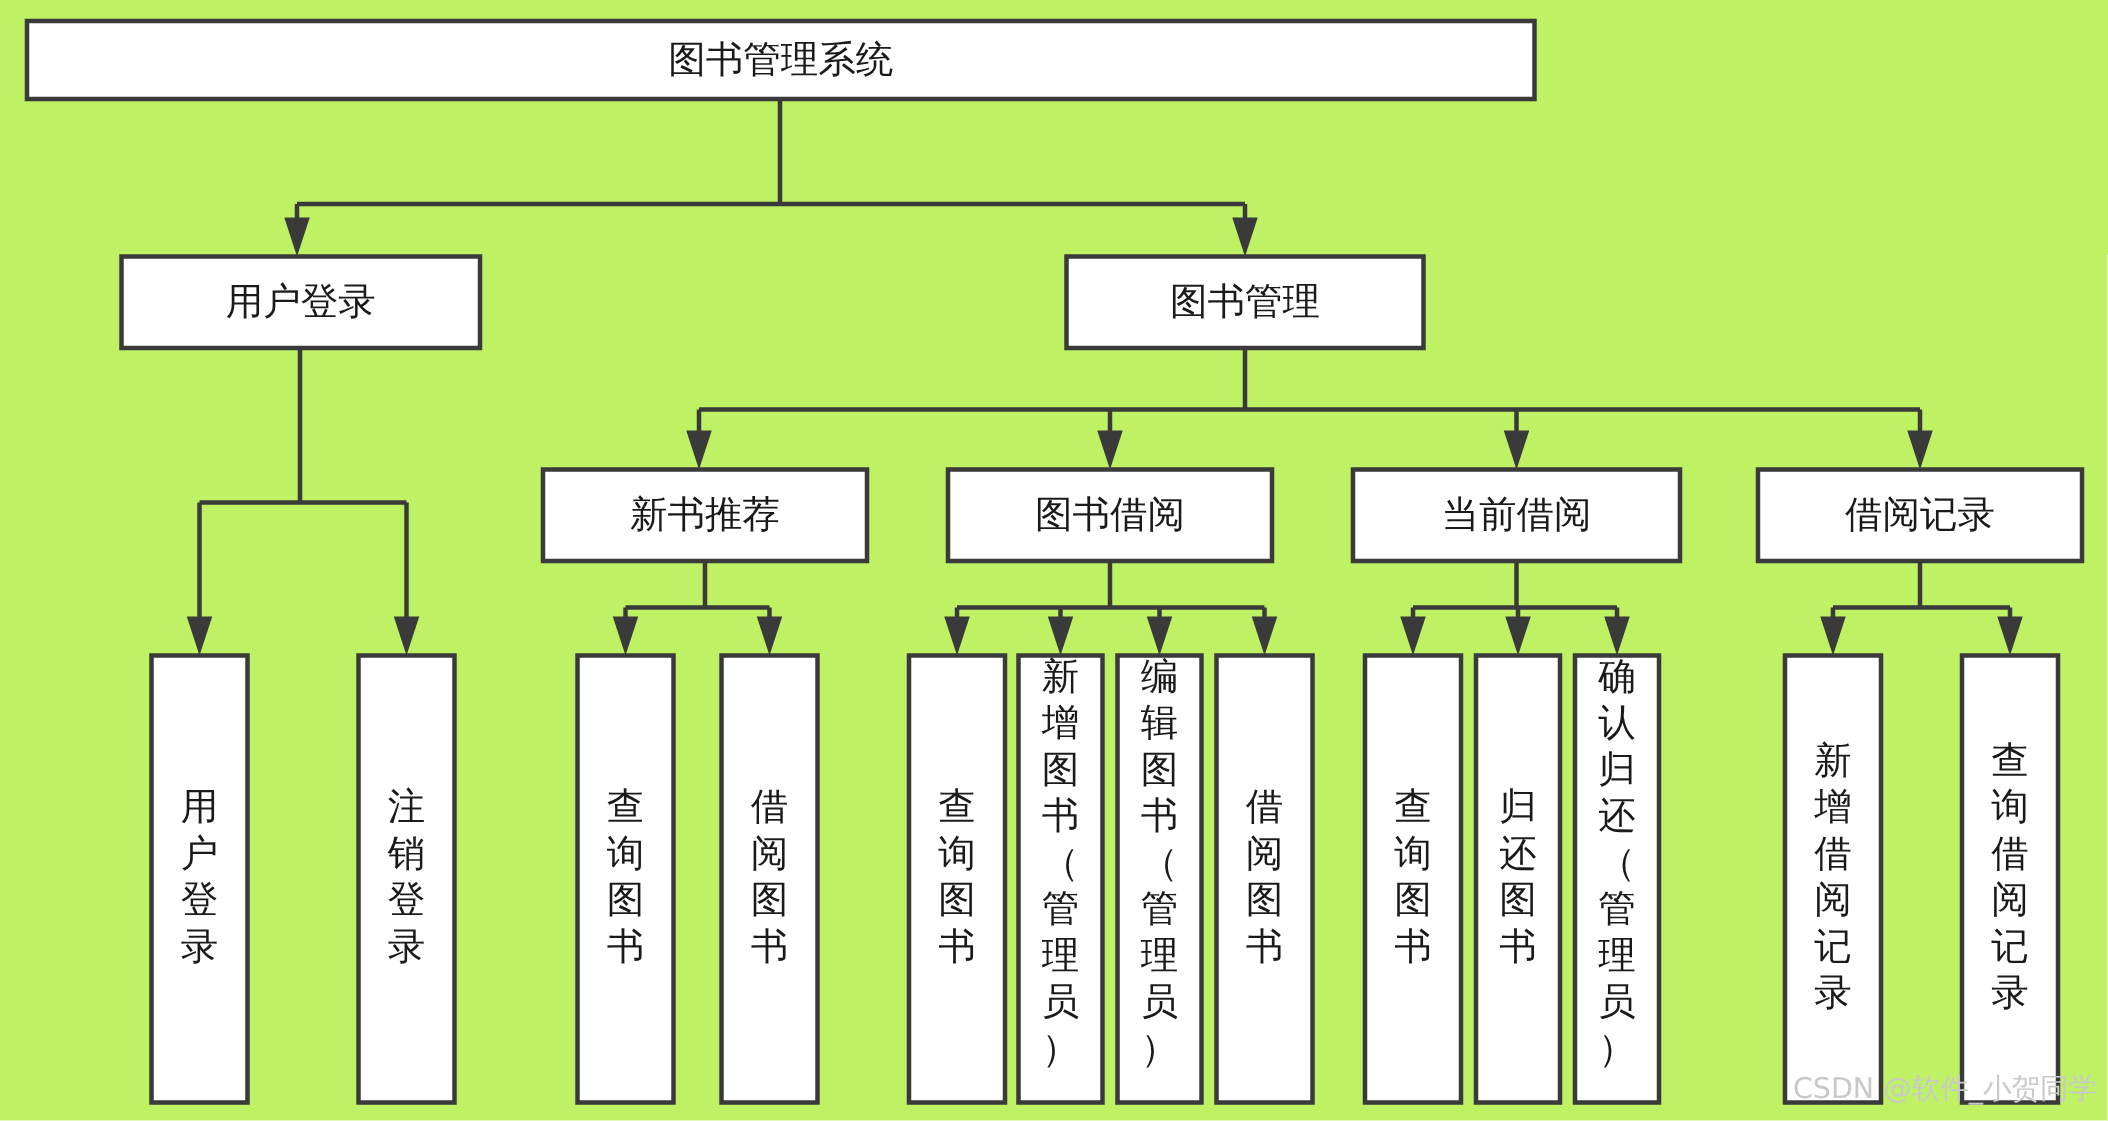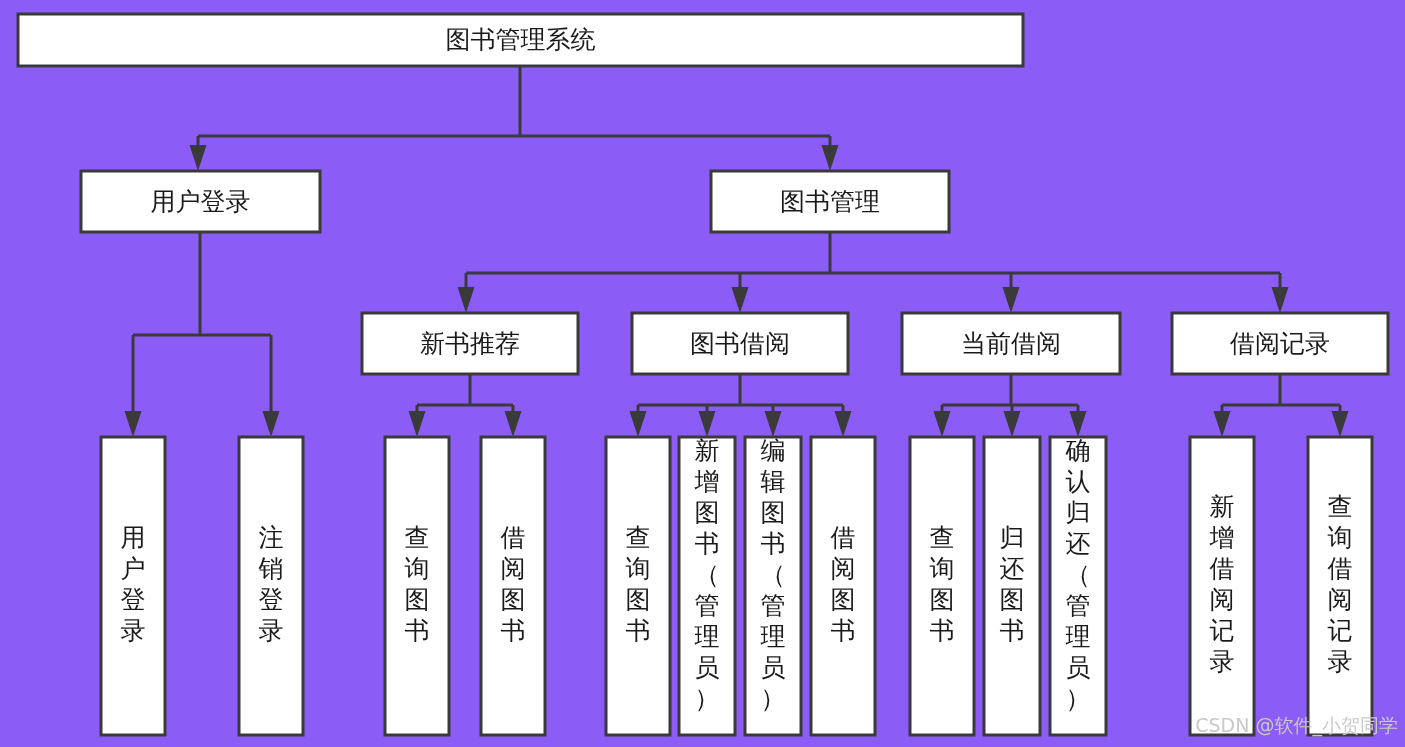--- a/index.html
+++ b/index.html
@@ -11,21 +11,21 @@
   body {
     width: 1405px;
     height: 747px;
     font-family: "DejaVu Sans", "Liberation Sans", sans-serif;
     overflow: hidden;
   }
   #diagram-root {
     position: relative;
     width: 1405px;
     height: 747px;
-    background: #8b5cf6;
+    background: #bef264;
   }
   svg.diagram-canvas {
     position: absolute;
     top: 0;
     left: 0;
     width: 1405px;
     height: 747px;
     display: block;
   }
   .node-box {

